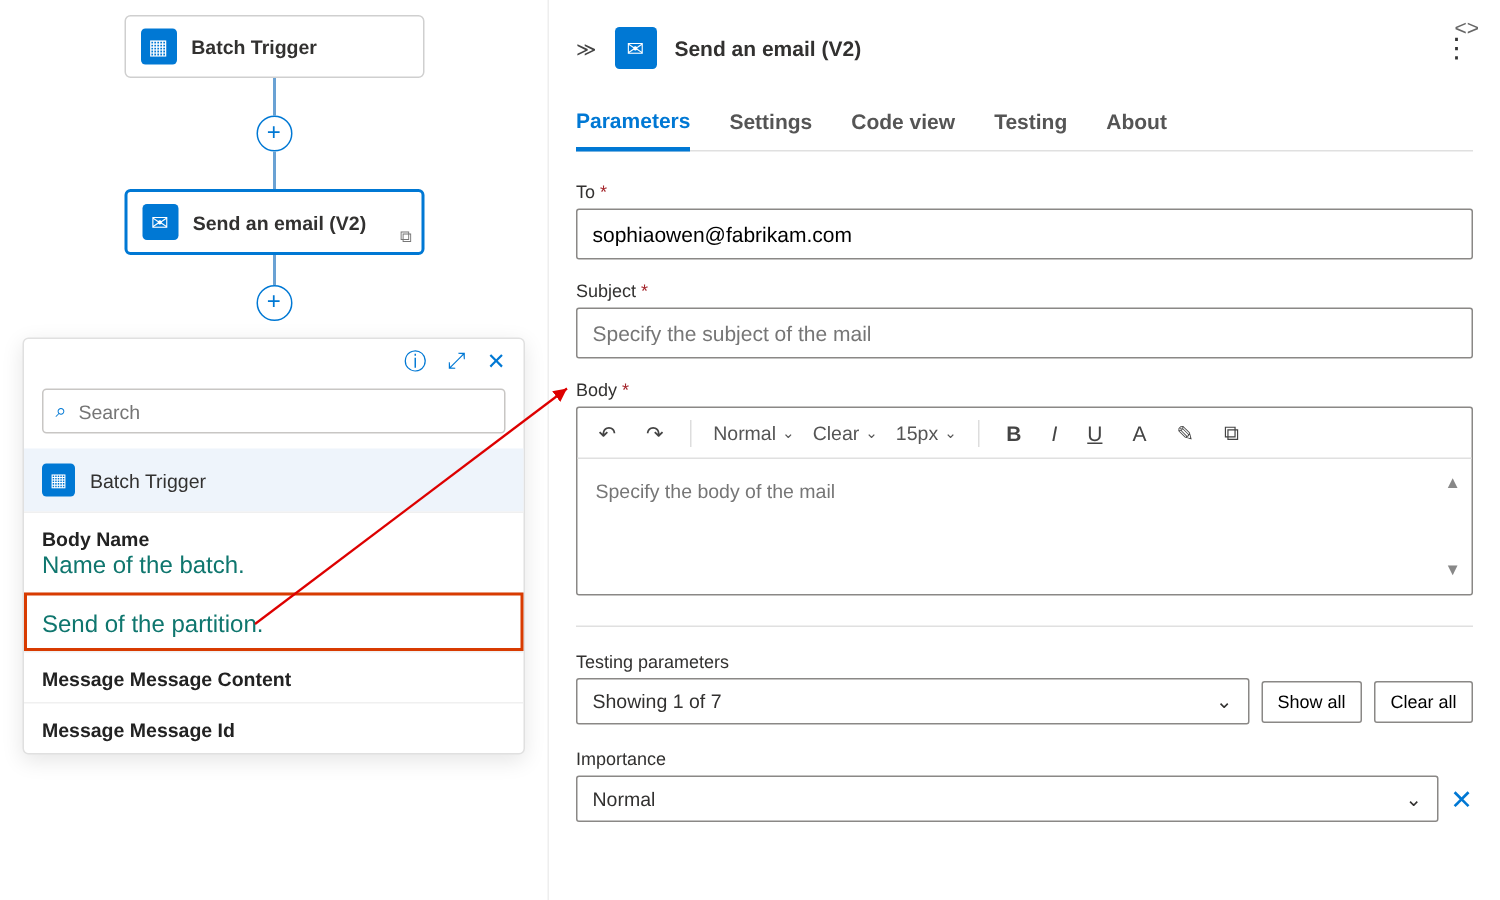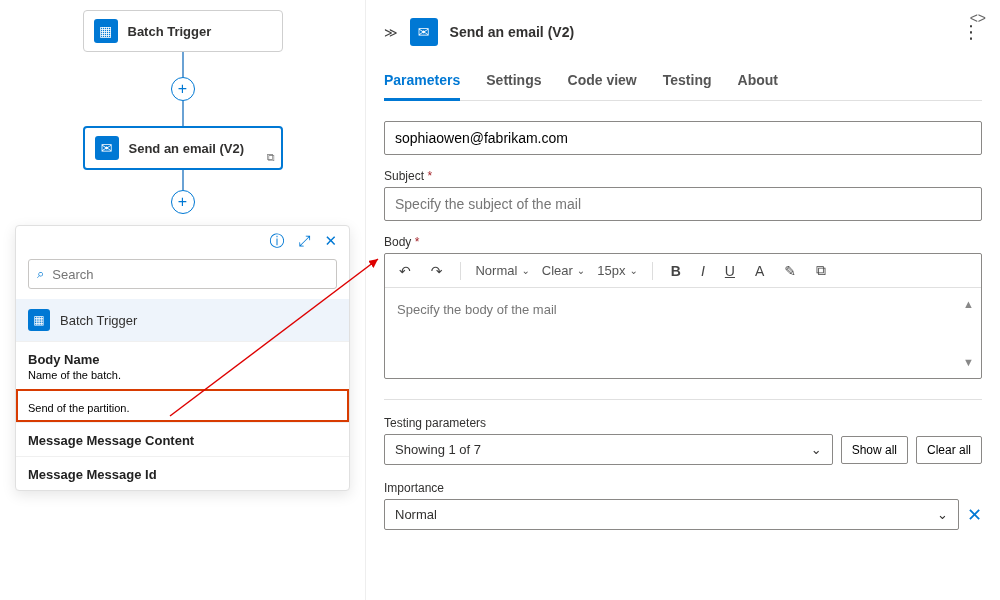--- a/index.html
+++ b/index.html
@@ -21,32 +21,32 @@
 .popover { position:absolute; left:15px; top:225px; width:335px; border:1px solid #e0e0e0; border-radius:4px; background:#fff; box-shadow:0 4px 14px rgba(0,0,0,.1); }
 .popover-actions { display:flex; justify-content:flex-end; gap:14px; padding:6px 12px 4px; color:#0078d4; }
 .popover-actions .act { cursor:pointer; font-size:15px; }
 .search { display:flex; align-items:center; gap:8px; margin:4px 12px 10px; border:1px solid #c8c6c4; border-radius:3px; padding:6px 8px; color:#767676; }
 .search input { border:0; outline:0; flex:1; font-size:13px; }
 .trigger-head { display:flex; align-items:center; gap:10px; padding:10px 12px; background:#eef4fb; }
 .trigger-head .icon { width:22px; height:22px; background:#0078d4; border-radius:3px; display:flex; align-items:center; justify-content:center; }
 .trigger-head .t-label { font-weight:400; font-size:13px; }
 .field-item { padding:10px 12px 8px; border-top:1px solid #f0f0f0; cursor:pointer; }
 .field-item .fname { font-size:13px; font-weight:600; color:#222; }
-.field-item .fdesc { font-size:11px; color:#000000; margin-top:2px; }
+.field-item .fdesc { font-size:16px; color:#0f766e; margin-top:2px; }
 .field-item.highlight { outline:2px solid #d83b01; outline-offset:-2px; }
 
 
 .panel { flex:1; border-left:1px solid #eee; padding:10px 18px 0 18px; position:relative; }
 .panel-head { display:flex; align-items:center; gap:12px; padding:8px 0 18px; }
 .panel-head .chev { color:#444; cursor:pointer; }
 .panel-head .picon { width:28px; height:28px; background:#0078d4; border-radius:3px; display:flex; align-items:center; justify-content:center; }
 .panel-head .title { font-weight:600; font-size:14px; }
 .panel-head .dots { margin-left:auto; cursor:pointer; letter-spacing:2px; color:#333; font-size:18px; }
 
-.tabs { display:flex; gap:26px; border-bottom:1px solid #e0e0e0; }
+.tabs { display:flex; gap:26px; border-bottom:1px solid #e0e0e0;align-items:center; }
 .tab { padding:8px 0 10px; font-size:14px; color:#555; cursor:pointer;font-weight:bold; }
 .tab.active { color:#0078d4; font-weight:600; border-bottom:3px solid #0078d4; margin-bottom:-1px; }
 
 .form { padding-top:20px; }
 .lbl { font-size:12px; margin-bottom:4px; }
 .lbl .req { color:#a4262c; }
 .inp { width:100%; border:1px solid #8a8886; border-radius:2px; padding:8px 10px; font-size:14px; margin-bottom:14px; }
 .inp::placeholder { color:#767676; }
 
 .editor { border:1px solid #8a8886; border-radius:2px; margin-bottom:20px; }
@@ -140,20 +140,21 @@
 
     <div class="tabs">
       <div class="tab active">Parameters</div>
       <div class="tab">Settings</div>
       <div class="tab">Code view</div>
       <div class="tab">Testing</div>
       <div class="tab">About</div>
     </div>
 
     <div class="form">
+      <div class="lbl"><span>To</span> <span class="req">*</span></div>
       <input class="inp" value="sophiaowen@fabrikam.com" style="">
 
       <div class="lbl"><span>Subject</span> <span class="req">*</span></div>
       <input class="inp" placeholder="Specify the subject of the mail" style="">
 
       <div class="lbl"><span>Body</span> <span class="req">*</span></div>
       <div class="editor">
         <div class="toolbar">
           <span class="tb-btn">↶</span>
           <span class="tb-btn">↷</span>

